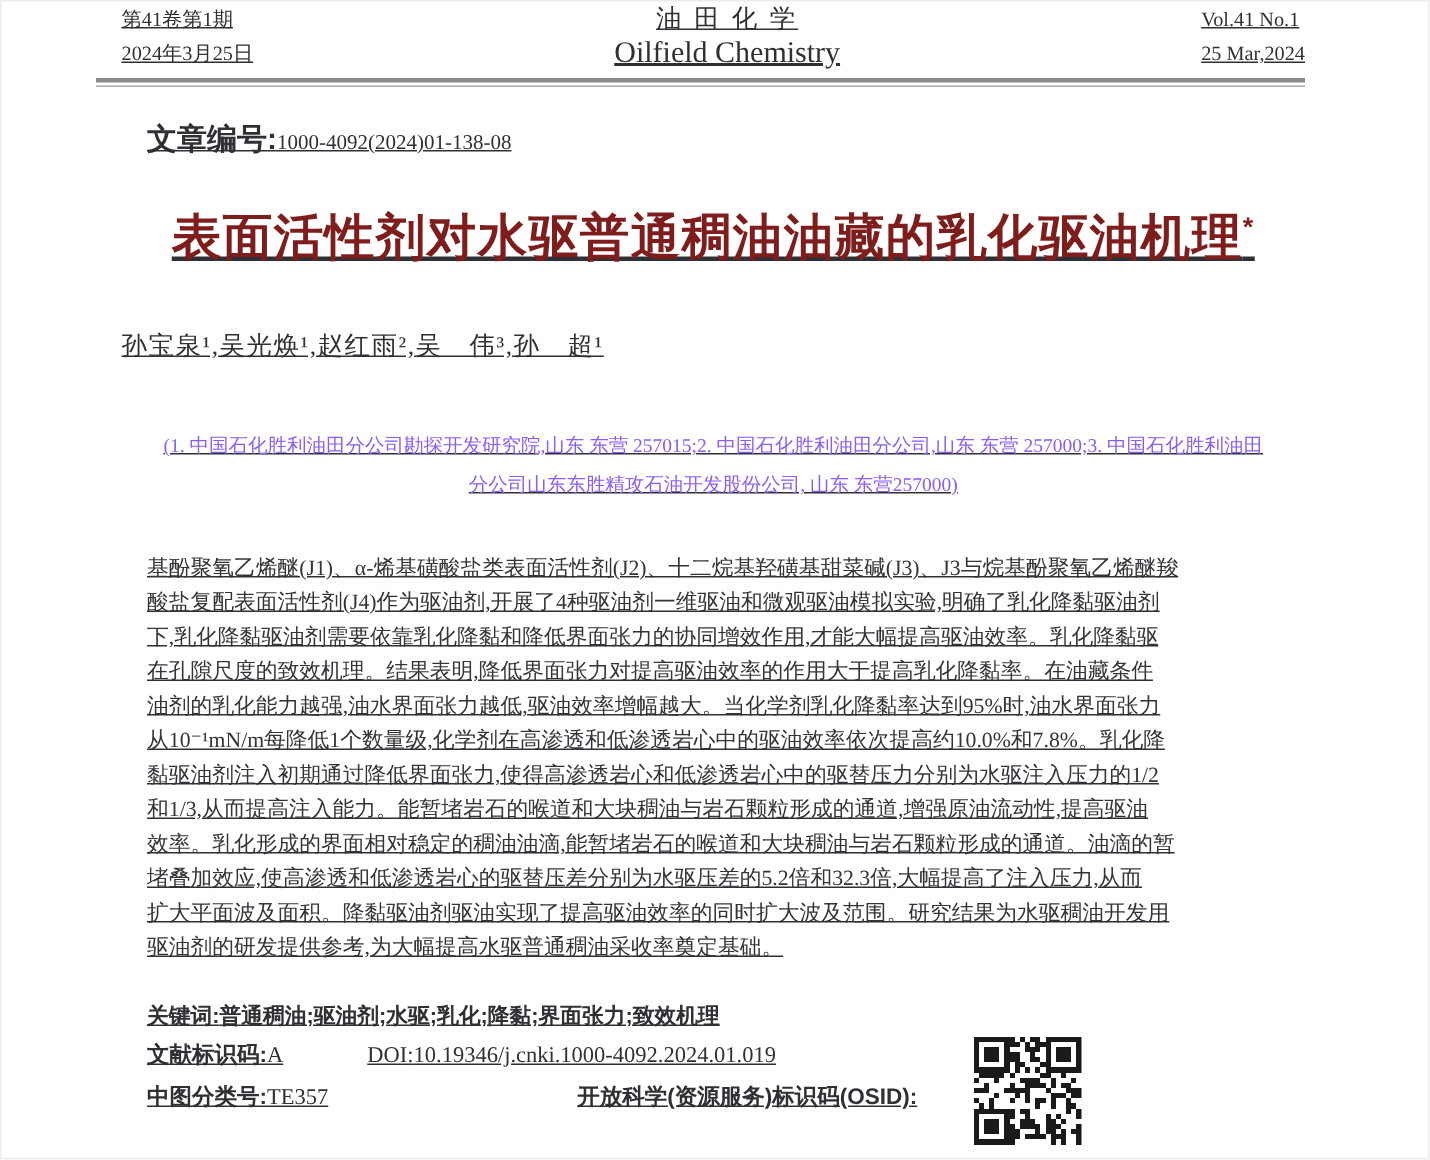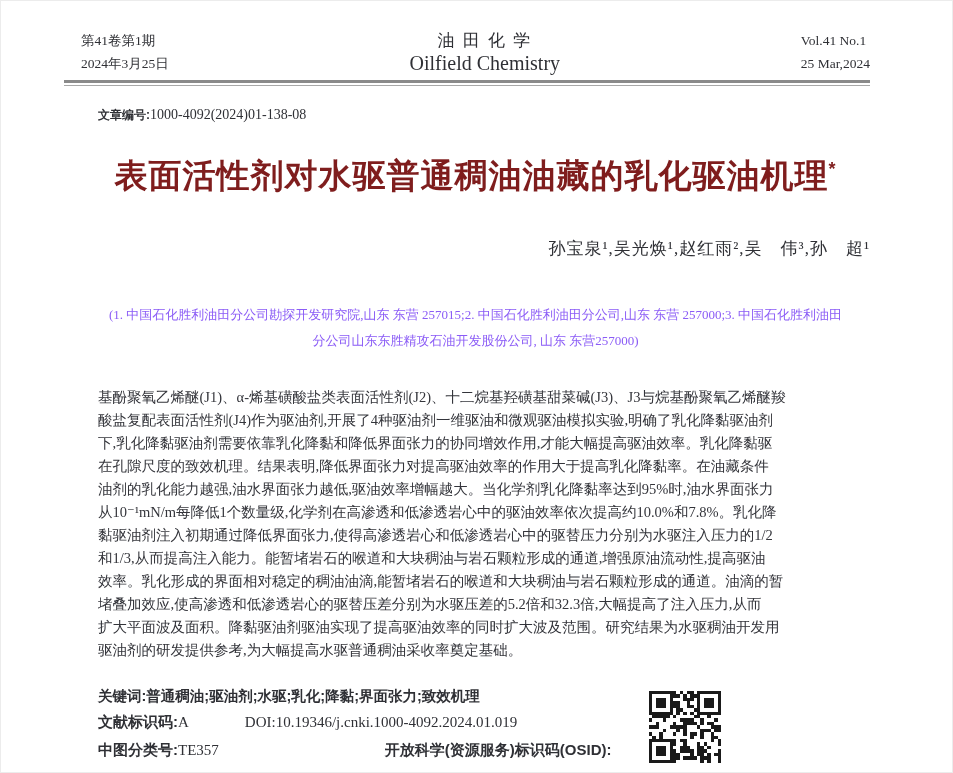--- a/index.html
+++ b/index.html
@@ -2,46 +2,46 @@
 <html><head>
 <meta charset="utf-8">
 <style>
   html,body{margin:0;padding:0;background:#f6f6f6;}
   .page{
     position:relative;width:953px;height:773px;margin:0 auto;
     background:#ffffff;border:1px solid #ececec;box-sizing:border-box;
     font-family:"Liberation Serif","DejaVu Serif",serif;color:#2f3035;
     overflow:hidden;
   }
-  .inner{padding:28px 82px 0 80px;}
+  .inner{padding:0 82px 0 80px;text-decoration:underline;}
   .sans{font-family:"Liberation Sans","DejaVu Sans",sans-serif;}
   .bold{font-weight:bold;}
 
   
   .hdr{display:flex;justify-content:space-between;align-items:flex-start;}
   .hdr-col{line-height:23px;font-size:13.5px;}
   .hdr-center{text-align:center;}
   .journal-cn{font-size:17px;letter-spacing:2px;}
   .journal-en{font-size:20px;}
   .double-rule{
     margin:5px 0 0 -17px;height:2px;
     border-top:3px solid #8a8a8a;border-bottom:1px solid #a8a8a8;
   }
 
   .article-id{margin:21px 0 0 17px;font-size:14px;}
-  .article-id .lbl{font-size:12px;}
+  .article-id .lbl{font-size:20px;}
 
   .title{
     margin-top:30px;text-align:center;
     font-family:"Liberation Sans","DejaVu Sans",sans-serif;
     font-weight:bold;font-size:33px;letter-spacing:1px;color:#7f1d1d;
   }
   .title sup{font-size:18px;}
 
-  .authors{margin-top:38px;text-align:right;font-size:17px;letter-spacing:1px;}
+  .authors{margin-top:38px;text-align:left;font-size:17px;letter-spacing:1px;}
   .affils{margin-top:42px;text-align:center;font-size:13px;line-height:26px;color:#8b5cf6;}
 
   .abstract{margin:32px 0 0 17px;width:762px;font-size:14.5px;line-height:23px;color:#33343a;}
   .abstract .lbl{font-size:14.5px;}
   .abs-line{white-space:nowrap;}
 
   .keywords{margin:22px 0 0 17px;font-size:14.5px;line-height:24px;
     font-family:"Liberation Sans","DejaVu Sans",sans-serif;font-weight:bold;}
 
   .meta-row{margin-left:17px;font-size:15px;line-height:27px;}

